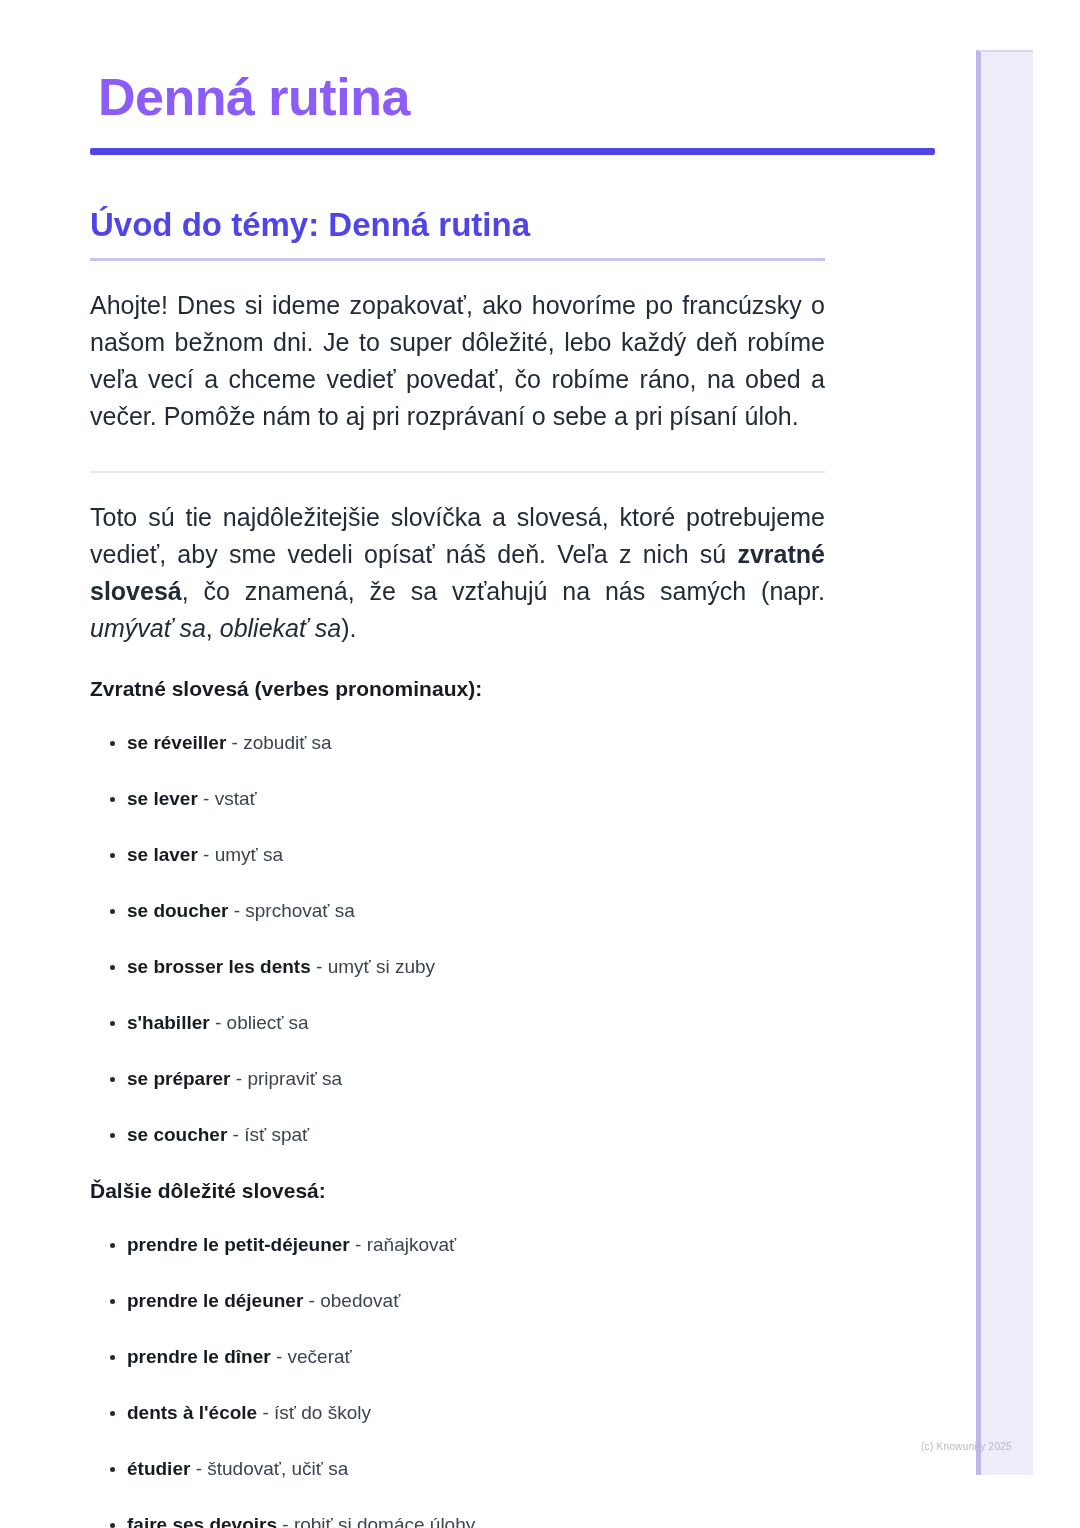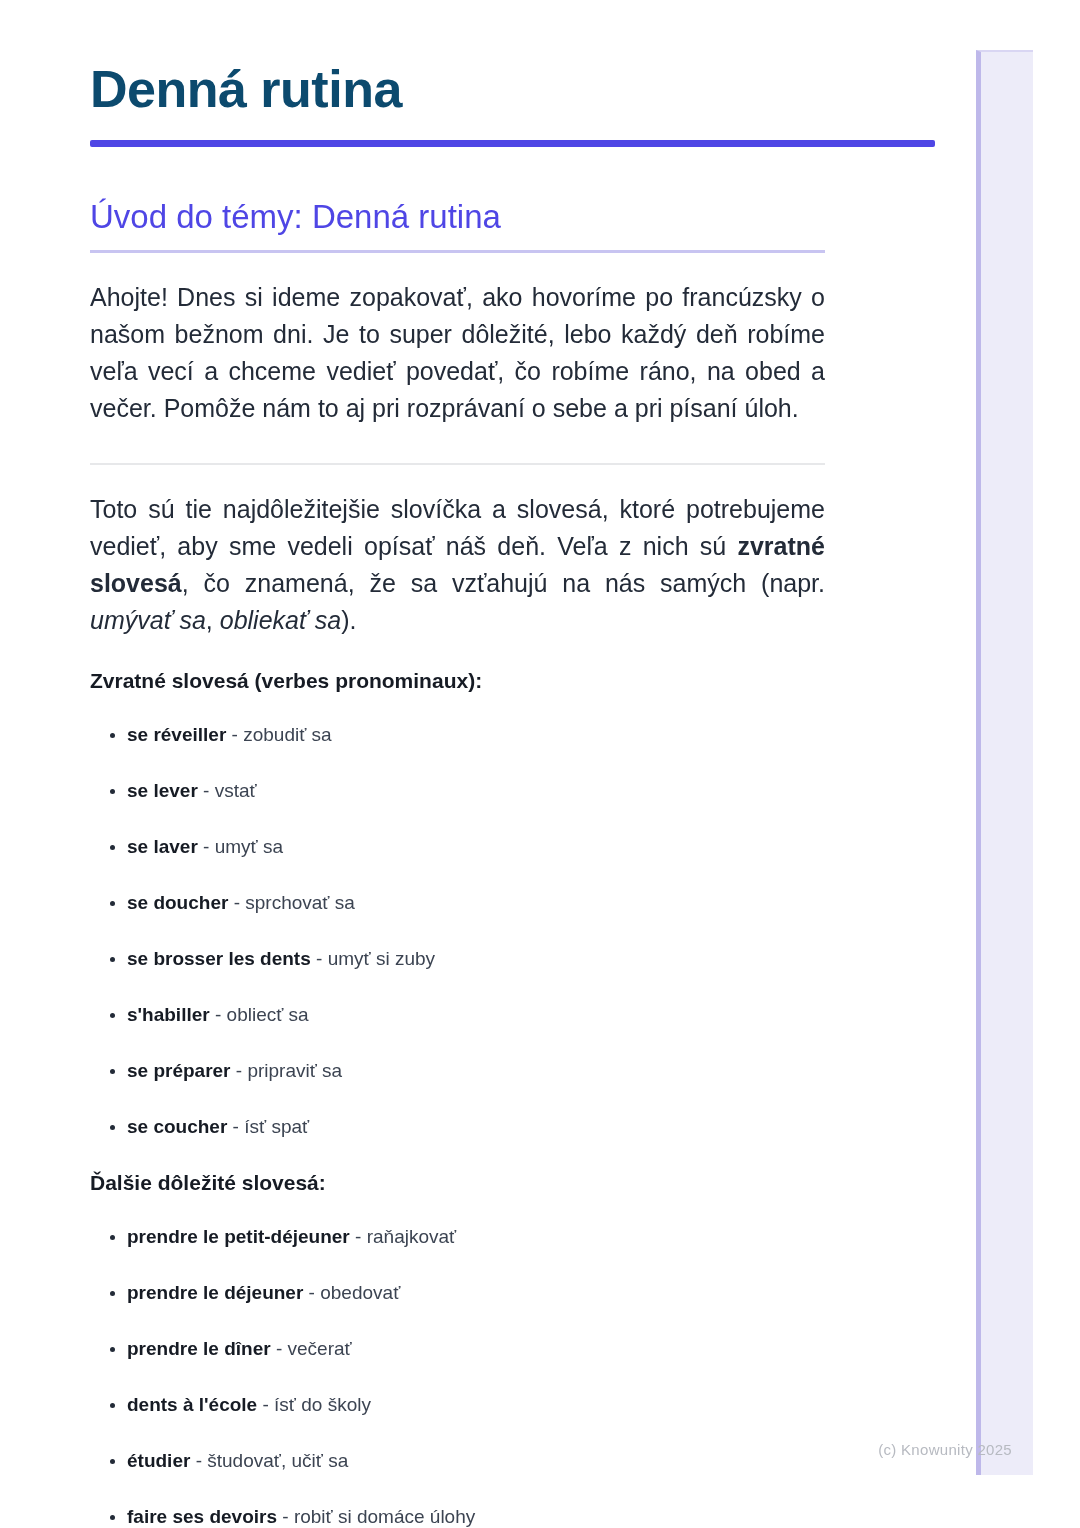--- a/index.html
+++ b/index.html
@@ -22,53 +22,53 @@
     height: 1423px;
     background: #edecf9;
     border-left: 5px solid #beb8ea;
     border-top: 2px solid #d9d6f3;
     z-index: 1;
   }
   .watermark {
     position: absolute;
     top: 1441px;
     right: 68px;
-    font-size: 15px;
+    font-size: 10px;
     color: #b7bac1;
     z-index: 2;
     letter-spacing: 0.3px;
   }
   .content {
     position: absolute;
     top: 0;
     left: 90px;
     width: 735px;
     z-index: 0;
   }
   h1.page-title {
-    margin: 0;
+    margin: 8px;
     padding-top: 60px;
     font-size: 52px;
     line-height: 1.15;
     font-weight: 700;
     letter-spacing: -0.5px;
-    color: #0c4a6e;
+    color: #8b5cf6;
   }
   .title-rule {
     width: 845px;
     height: 7px;
     background: #4f46e5;
     margin-top: 20px;
     border-radius: 2px;
   }
   h2.section-heading {
     margin: 50px 0 0 0;
     font-size: 33px;
     line-height: 1.2;
-    font-weight: 400;
+    font-weight: 700;
     color: #4f46e5;
     padding-bottom: 14px;
     border-bottom: 3px solid #c8c4f1;
   }
   p.body-par {
     margin: 26px 0 0 0;
     font-size: 25px;
     line-height: 37px;
     color: #232b38;
     text-align: justify;

